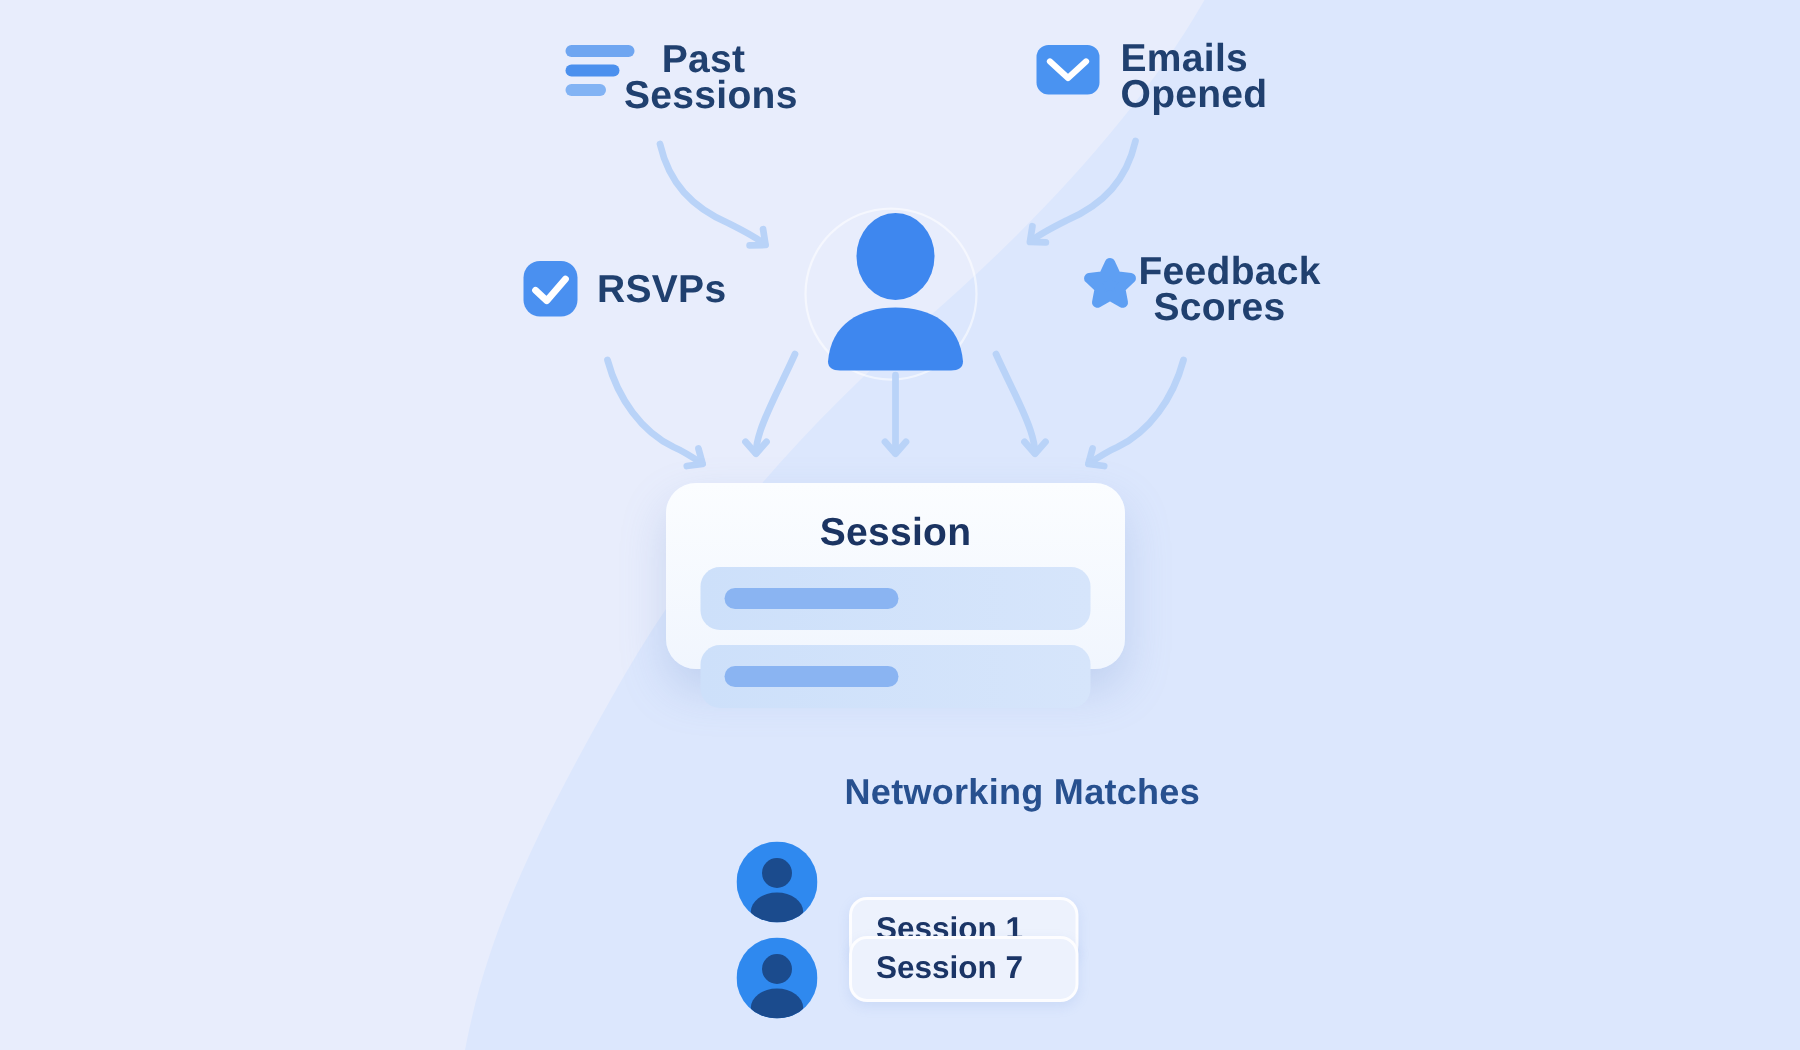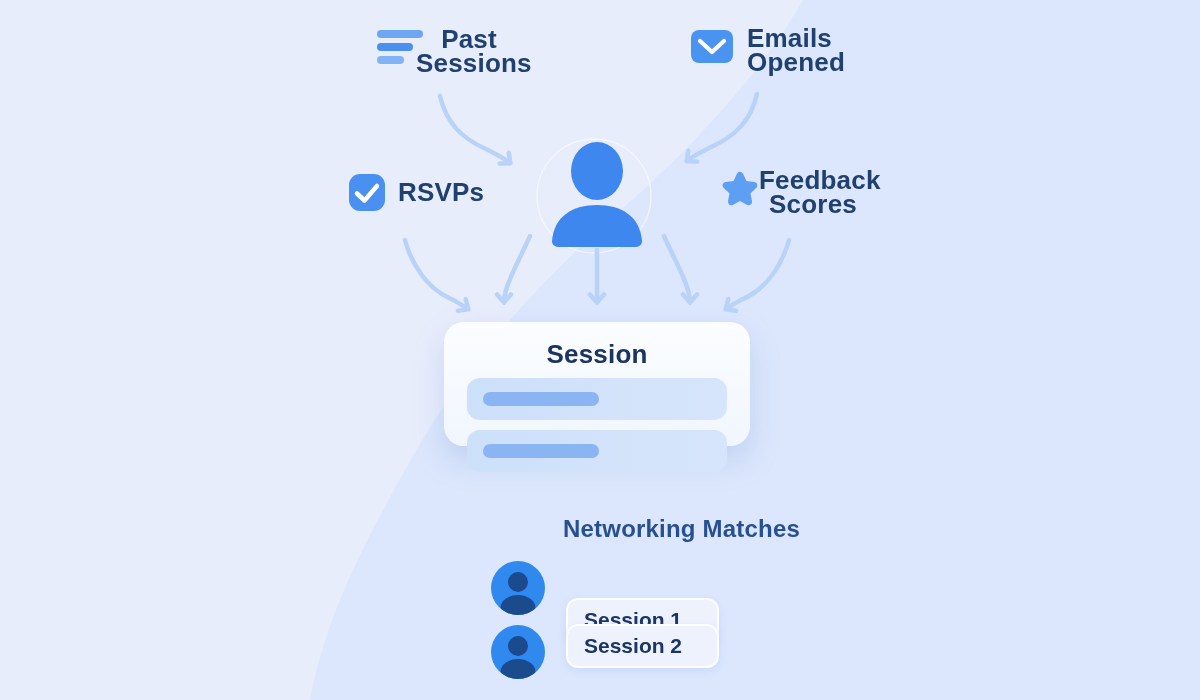--- a/index.html
+++ b/index.html
@@ -146,15 +146,15 @@
   </svg>
   <div class="match-chip" id="chip-1">Session 1</div>
 
   <svg class="avatar" id="avatar-2" viewBox="0 0 54 54">
     <circle cx="27" cy="27" r="27" fill="#2f89ef"></circle>
     <g clip-path="url(#avclip)">
       <circle cx="27" cy="21" r="10" fill="#1b4b8d"></circle>
       <ellipse cx="27" cy="47" rx="17.5" ry="13" fill="#1b4b8d"></ellipse>
     </g>
   </svg>
-  <div class="match-chip" id="chip-2">Session 2</div>
+  <div class="match-chip" id="chip-2">Session 7</div>
 
 </div>
 
 </body></html>

